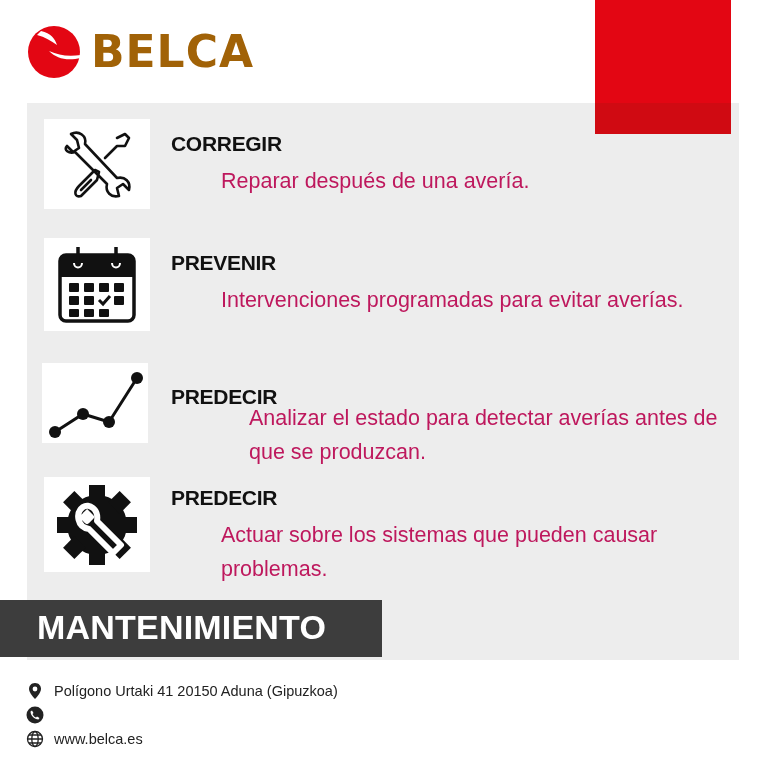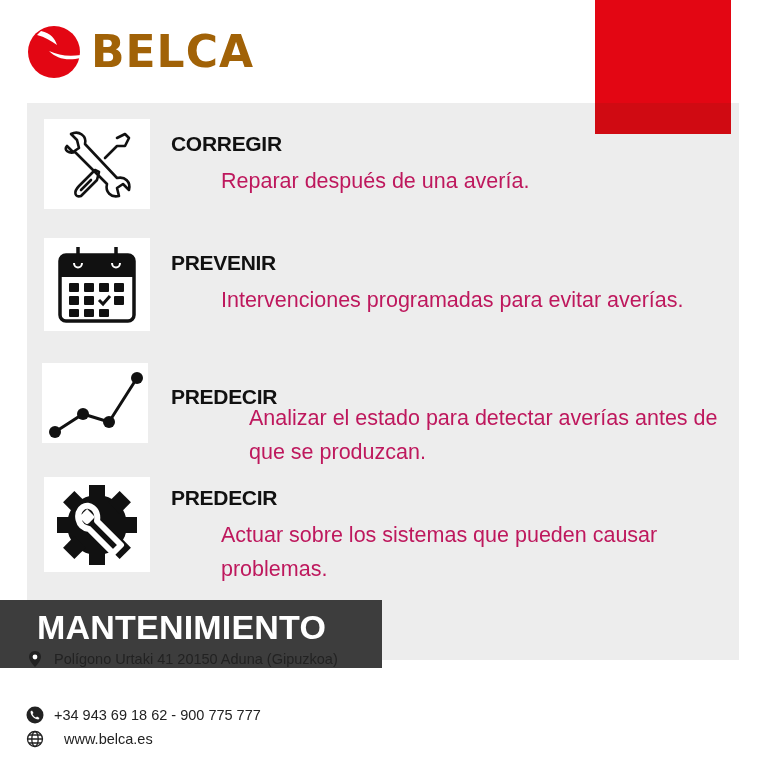--- a/index.html
+++ b/index.html
@@ -8,21 +8,21 @@
   .panel { position:absolute; left:27px; top:103px; width:712px; height:557px; background:#ededed; }
   .red-square { position:absolute; left:595px; top:0; width:136px; height:134px; background:#e30613; }
   .red-square .overlap { position:absolute; left:0; bottom:0; width:100%; height:31px; background:#d00a12; }
   .logo { position:absolute; left:27px; top:25px; display:flex; align-items:center; }
   .logo-mark { width:54px; height:54px; }
   .logo-text { font-weight:900; font-size:44px; letter-spacing:1px; color:#a16207; margin-left:10px;
                font-family:"DejaVu Sans", sans-serif; transform:scaleY(1.0); line-height:1; }
   .icon-box { position:absolute; width:106px; background:#fff; display:flex; align-items:center; justify-content:center; }
   .item-title { position:absolute; left:171px; font-weight:700; font-size:21px; color:#111; line-height:1; letter-spacing:-0.3px; }
   .item-desc { position:absolute; left:221px; font-size:21.5px; color:#be185d; line-height:34px; width:480px; }
-  .banner { position:absolute; left:0; top:600px; width:382px; height:68px; background:#3d3d3d; }
+  .banner { position:absolute; left:0; top:600px; width:382px; height:57px; background:#3d3d3d; }
   .banner span { position:absolute; left:37px; top:10px; color:#fff; font-weight:700; font-size:34px; letter-spacing:0.2px; line-height:1; }
   .contact { position:absolute; left:26px; display:flex; align-items:center; font-size:14.5px; color:#222; }
   .contact svg { width:18px; height:18px; margin-right:10px; }
 </style>
 </head>
 <body>
 
 <div class="panel"></div>
 <div class="red-square">
     <div class="overlap"></div>
@@ -101,34 +101,33 @@
     <path d="M30 26 C22 32 24 46 36 48 L60 72 L68 64 L44 40 C46 28 36 22 30 26 Z M32 30 L38 36 L34 40 L28 34" fill="none" stroke="#fff" stroke-width="6" stroke-linejoin="round"></path>
   </svg>
 </div>
 <div class="item-title" style="top:487px;">PREDECIR</div>
 <div class="item-desc" style="top:518px; width:470px;">Actuar sobre los sistemas que pueden causar problemas.</div>
 
 <div class="banner">
   <span>MANTENIMIENTO</span>
 </div>
 
-<div class="contact" style="top:650px;align-items:center;">
+<div class="contact" style="top:682px;align-items:center;">
   <svg viewBox="0 0 18 18">
       <path d="M9 1 C5 1 3 4 3 7 C3 11 9 17 9 17 C9 17 15 11 15 7 C15 4 13 1 9 1 Z" fill="#222"></path>
       <circle cx="9" cy="7" r="2.4" fill="#fff"></circle>
     </svg>
   <span>Polígono Urtaki 41 20150 Aduna (Gipuzkoa)</span>
 </div>
 <div class="contact" style="top:706px;">
   <svg viewBox="0 0 18 18">
       <circle cx="9" cy="9" r="8.5" fill="#222"></circle>
       <path d="M6 4.5 L7.5 7 L6.5 8 C7 9.5 8.5 11 10 11.5 L11 10.5 L13.5 12 L12.5 13.5 C8.5 13.5 4.5 9.5 4.5 5.5 Z" fill="#fff"></path>
     </svg>
-  <span>+34 943 69 18 62 - 900 775 777</span>
 </div>
-<div class="contact" style="top:730px;gap:10px;">
+<div class="contact" style="top:730px;">
   <svg viewBox="0 0 18 18" fill="none" stroke="#222" stroke-width="1.3">
       <circle cx="9" cy="9" r="7.5"></circle>
       <ellipse cx="9" cy="9" rx="3.2" ry="7.5"></ellipse>
       <path d="M1.5 9 H16.5 M2.8 5 H15.2 M2.8 13 H15.2"></path>
     </svg>
   <span>www.belca.es</span>
 </div>
 
 </body></html>

